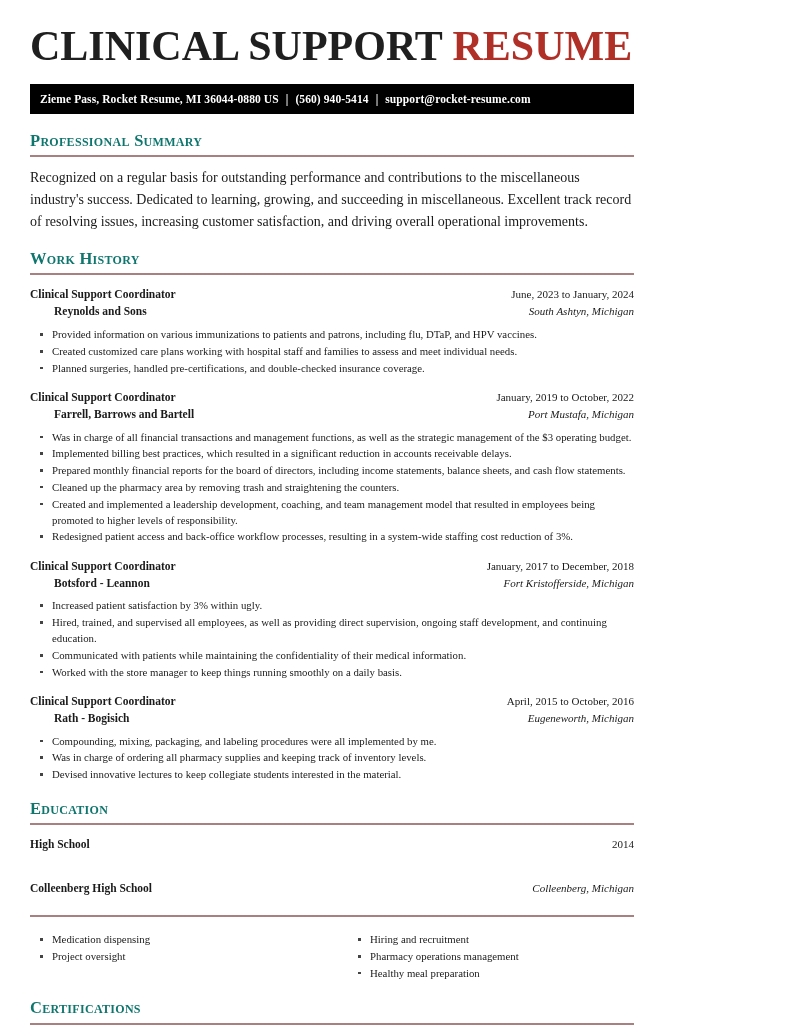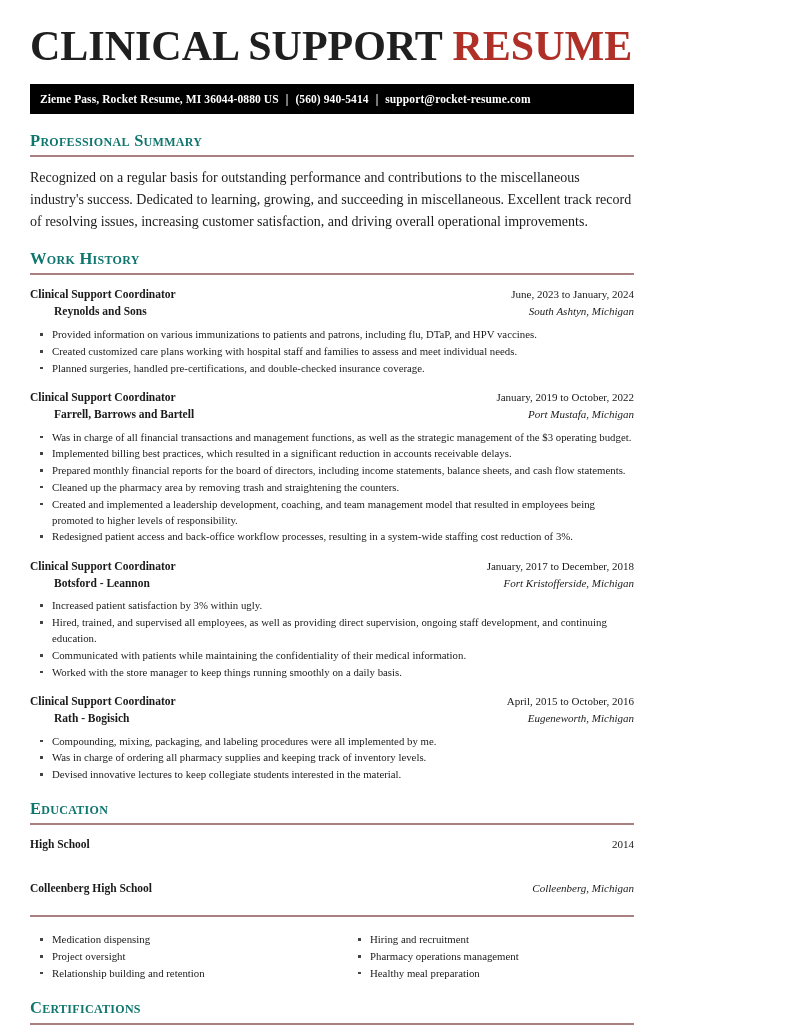--- a/index.html
+++ b/index.html
@@ -277,21 +277,20 @@
         </div>
     </div>
 
     <div class="section">
       <div class="section-rule"></div>
       <div class="skills-wrap">
         <div class="skills-col">
           <ul class="bullets" id="skills-left">
               <li>Medication dispensing</li>
               <li>Project oversight</li>
-              <li>Relationship building and retention</li>
             </ul>
         </div>
         <div class="skills-col right">
           <ul class="bullets" id="skills-right">
               <li>Hiring and recruitment</li>
               <li>Pharmacy operations management</li>
               <li>Healthy meal preparation</li>
             </ul>
         </div>
       </div>

